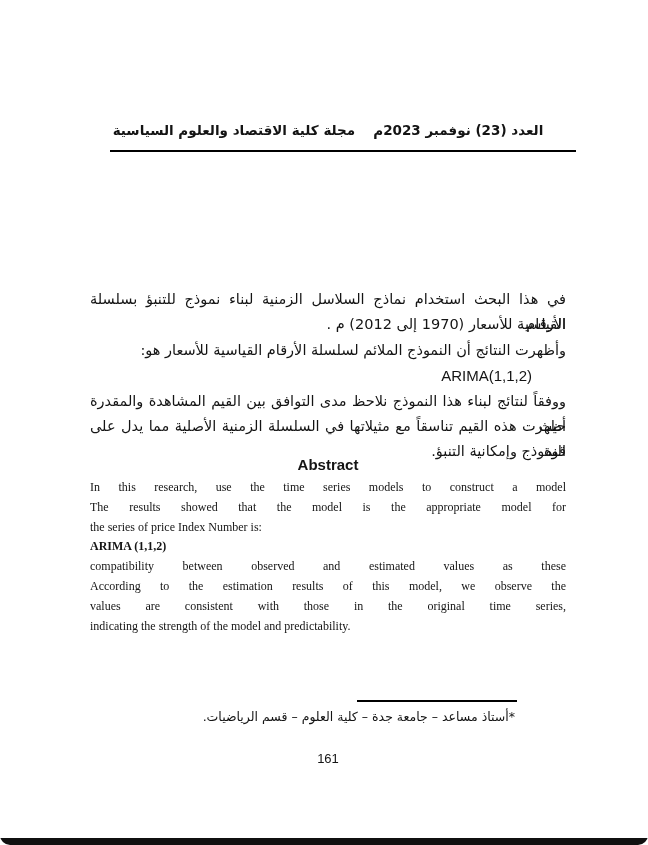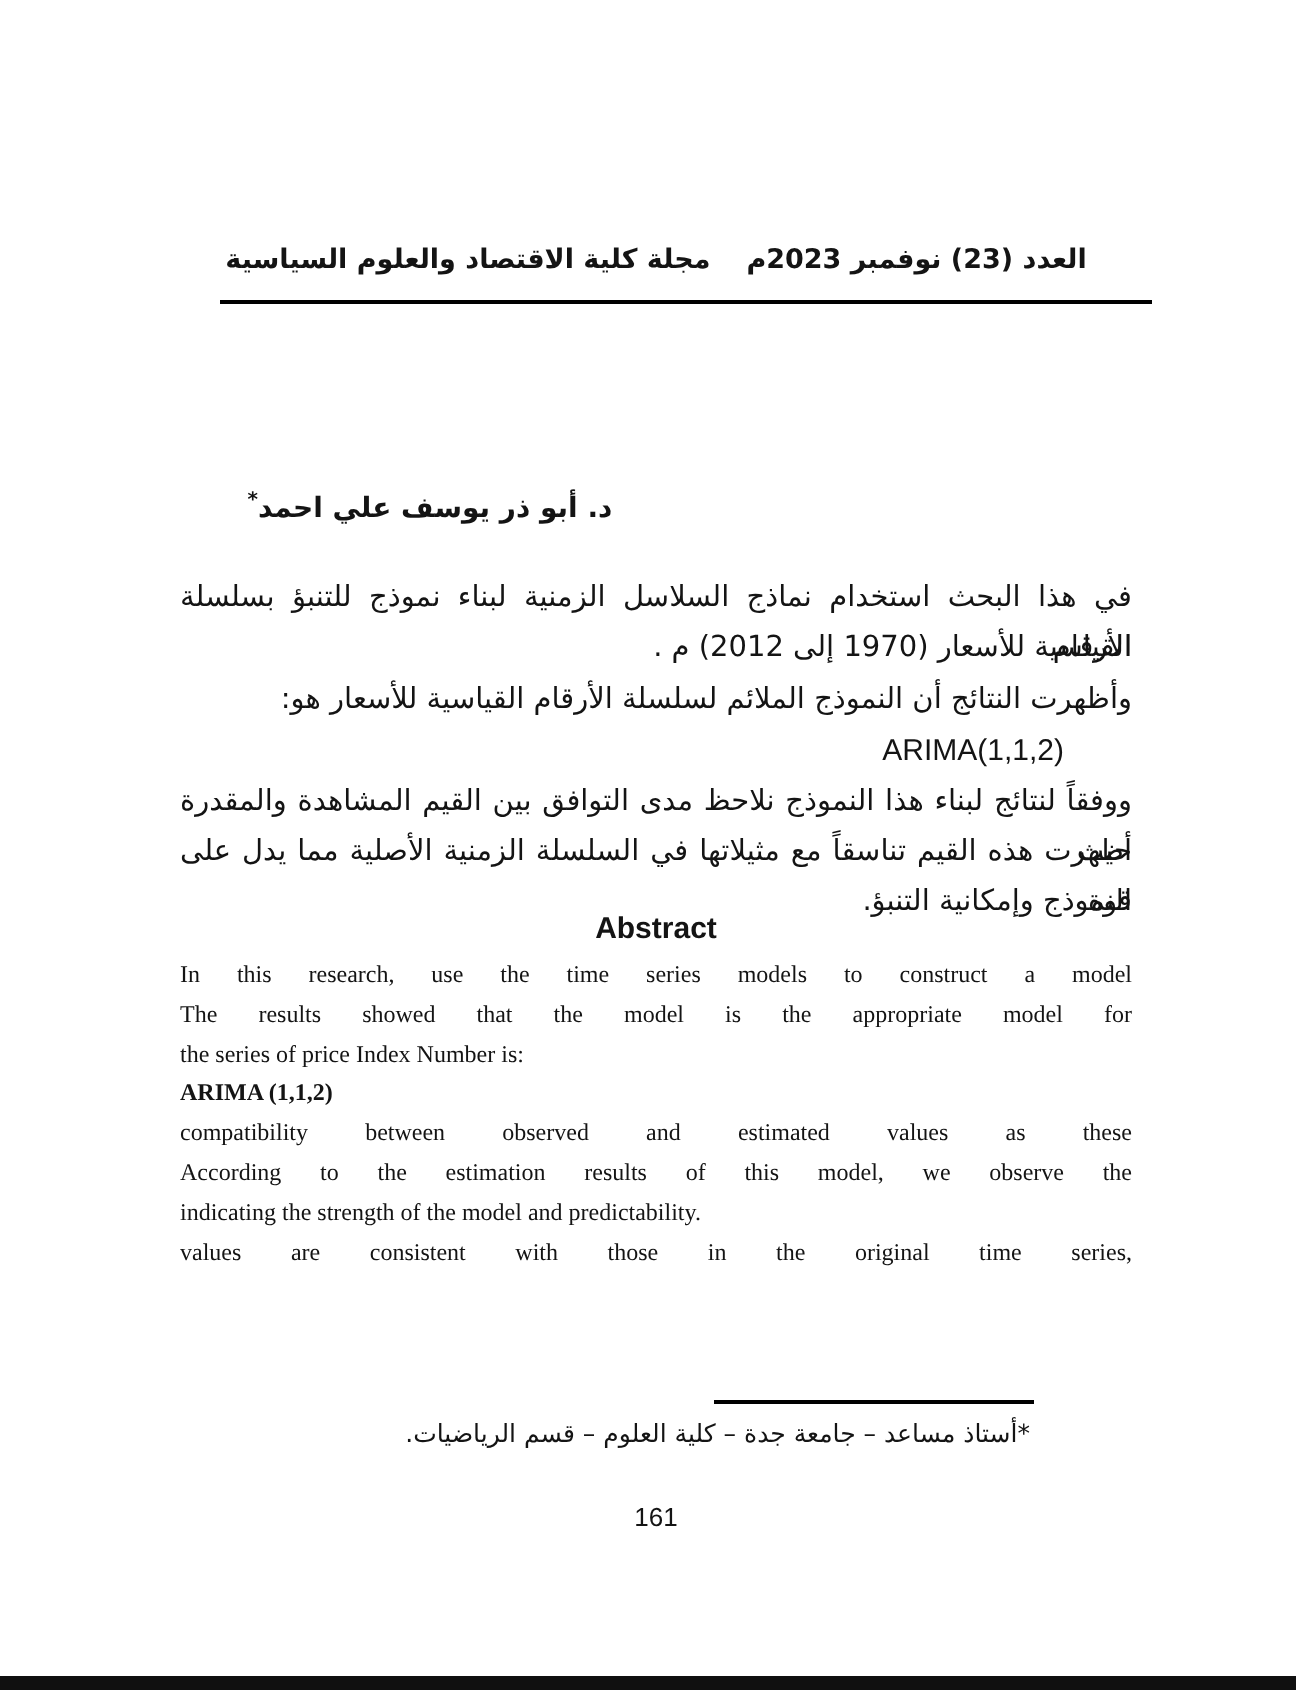--- a/index.html
+++ b/index.html
@@ -3,20 +3,21 @@
 <meta charset="utf-8">
 <style>
   html,body{margin:0;padding:0;background:#ffffff;}
   .page{
     position:relative;
     width:648px;height:845px;
     background:#ffffff;
     color:#141414;
     overflow:hidden;
     font-family:"DejaVu Sans", sans-serif;
+    border-radius:10px;
   }
   .abs{position:absolute;left:90px;width:476px;}
   
   .jr-header{
     top:119px;
     display:flex;flex-direction:row-reverse;justify-content:center;gap:18px;
     direction:rtl;
     font-weight:bold;font-size:13.5px;line-height:22px;
   }
   .jr-rule{
@@ -86,23 +87,20 @@
 
 <div class="page">
 
   <div class="abs jr-header">
     <span>مجلة كلية الاقتصاد والعلوم السياسية</span>
     <span>العدد (23) نوفمبر 2023م</span>
   </div>
   <div class="jr-rule"></div>
 
 
-  <div class="author abs" style="left:90px;width:250px;">
-    <span>د. أبو ذر يوسف علي احمد</span><sup>*</sup>
-  </div>
 
 
   <div class="abs ar-body">
     <div class="ln jl">في هذا البحث استخدام نماذج السلاسل الزمنية لبناء نموذج للتنبؤ بسلسلة الأرقام</div>
     <div class="ln">القياسية للأسعار (1970 إلى 2012) م .</div>
     <div class="ln">وأظهرت النتائج أن النموذج الملائم لسلسلة الأرقام القياسية للأسعار هو:</div>
     <div class="ln ar-model">ARIMA(1,1,2)</div>
     <div class="ln jl">ووفقاً لنتائج لبناء هذا النموذج نلاحظ مدى التوافق بين القيم المشاهدة والمقدرة حيث</div>
     <div class="ln jl">أظهرت هذه القيم تناسقاً مع مثيلاتها في السلسلة الزمنية الأصلية مما يدل على قوة</div>
     <div class="ln">النموذج وإمكانية التنبؤ.</div>
@@ -110,22 +108,22 @@
 
   <div class="abs en-heading">Abstract</div>
 
   <div class="abs en-body">
     <div class="ln jl">In this research, use the time series models to construct a model</div>
     <div class="ln jl">The results showed that the model is the appropriate model for</div>
     <div class="ln">the series of price Index Number is:</div>
     <div class="ln b">ARIMA (1,1,2)</div>
     <div class="ln jl">compatibility between observed and estimated values as these</div>
     <div class="ln jl">According to the estimation results of this model, we observe the</div>
+    <div class="ln jl">values are consistent with those in the original time series,</div>
     <div class="ln">indicating the strength of the model and predictability.</div>
-    <div class="ln jl">values are consistent with those in the original time series,</div>
   </div>
 
   <div class="fn-rule"></div>
   <div class="fn-text">*أستاذ مساعد – جامعة جدة – كلية العلوم – قسم الرياضيات.</div>
 
   <div class="abs pg-num">161</div>
 
   <div class="scan-bar"></div>
 
 </div>

